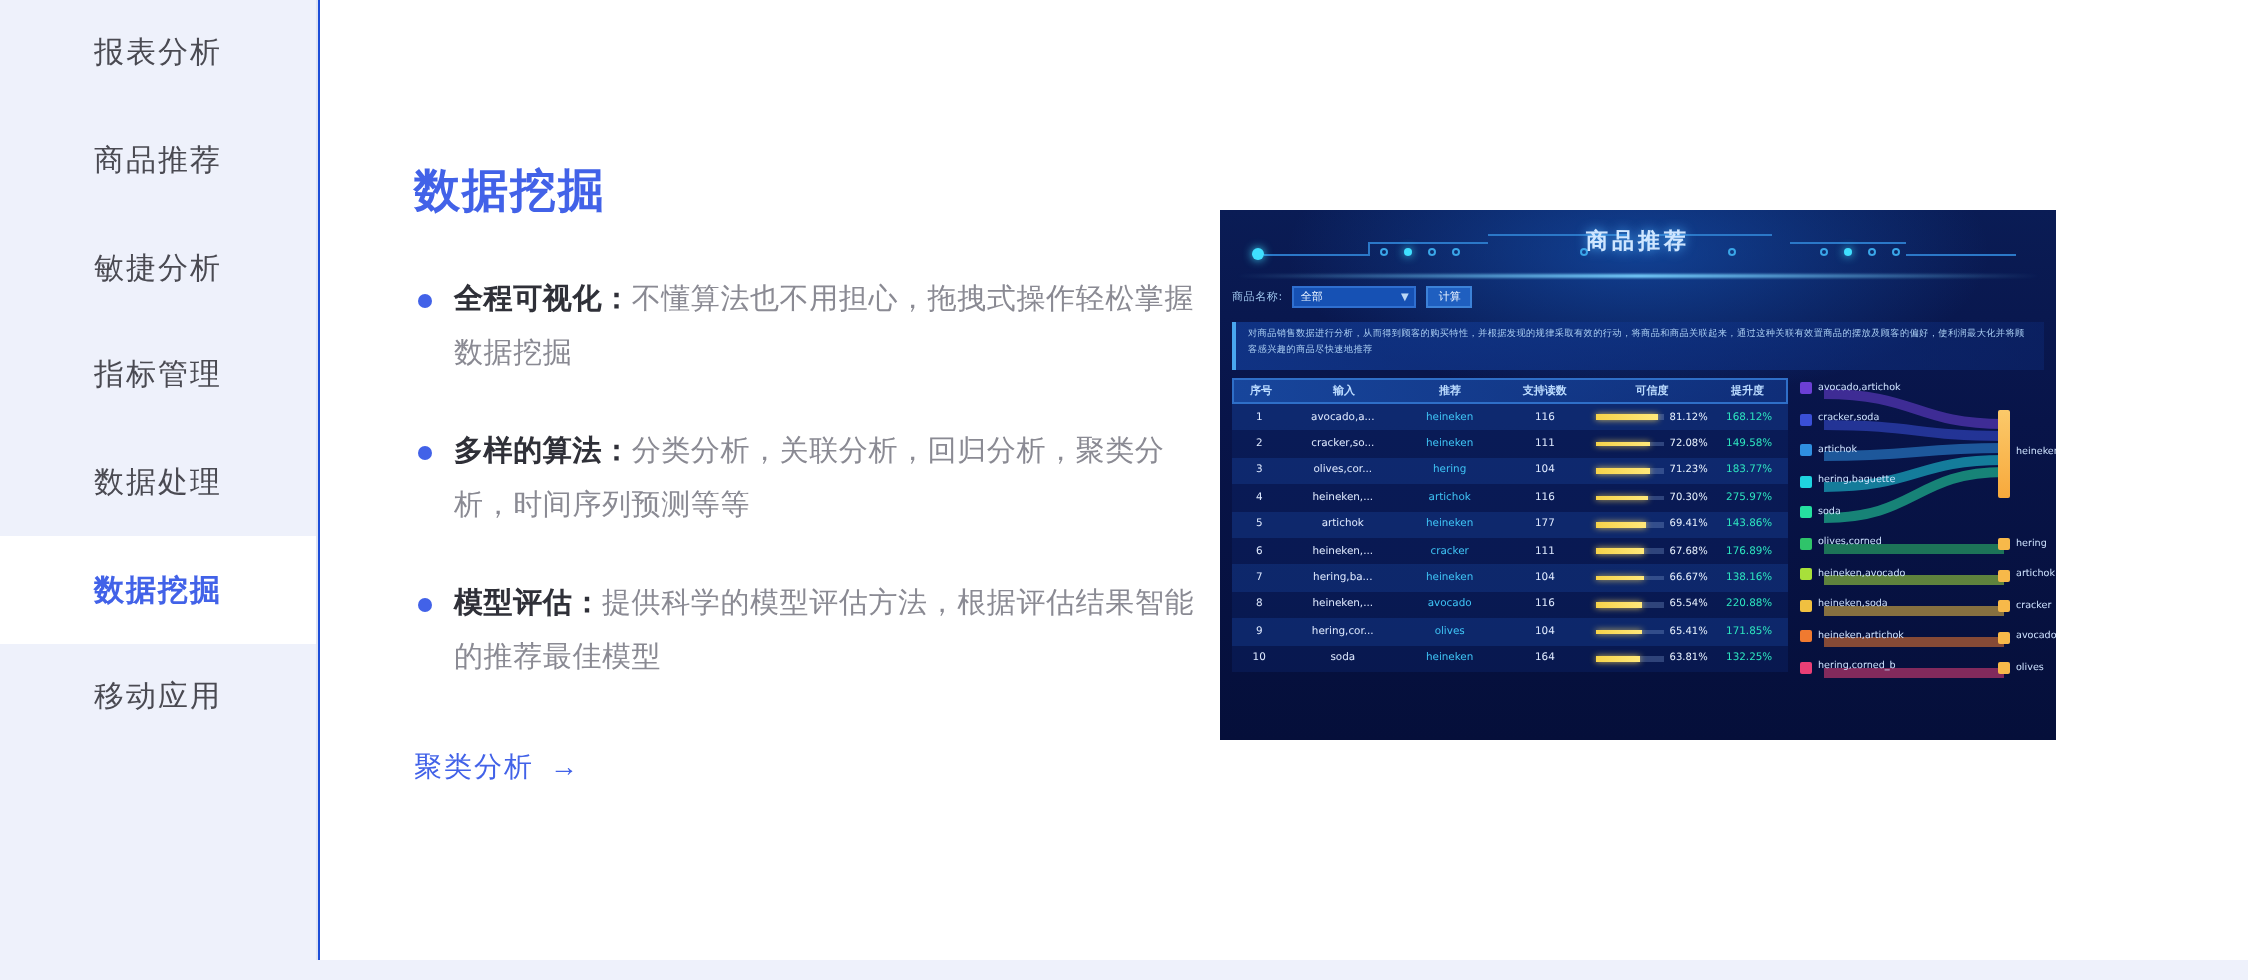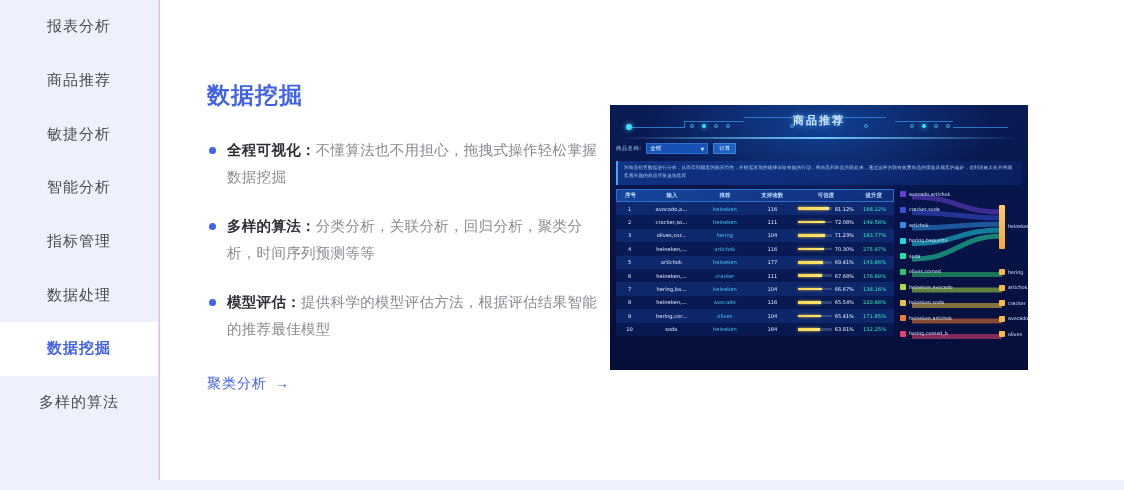--- a/index.html
+++ b/index.html
@@ -2,21 +2,21 @@
 <html><head>
 <meta charset="utf-8">
 <style>
   * { box-sizing: border-box; margin: 0; padding: 0; }
   html, body {
     width: 1124px; height: 490px;
     font-family: "Liberation Sans", "DejaVu Sans", sans-serif;
     background: #ffffff;
     overflow: hidden;
   }
-  .page { position: relative; width: 920px; height: 490px; background: #f0abfc; }
+  .page { position: relative; width: 920px; height: 490px; background: #1d4ed8; }
 
   
   .sidebar {
     position: absolute; left: 0; top: 0;
     width: 159px; height: 480px;
     background: #eef1fb;
     border-right: 1px solid #dfe4f3;
   }
   .side-item {
     height: 53.7px;
@@ -184,33 +184,30 @@
       <div class="side-item">
         <span>报表分析</span>
       </div>
       <div class="side-item">
         <span>商品推荐</span>
       </div>
       <div class="side-item">
         <span>敏捷分析</span>
       </div>
       <div class="side-item">
-        <span>智能分析</span>
-      </div>
-      <div class="side-item">
         <span>指标管理</span>
       </div>
       <div class="side-item">
         <span>数据处理</span>
       </div>
       <div class="side-item active">
         <span>数据挖掘</span>
       </div>
       <div class="side-item">
-        <span>多样的算法</span>
+        <span>移动应用</span>
       </div>
     </nav>
 
   <section class="main">
 
     <div class="content-left">
       <h1 class="title">数据挖掘</h1>
       <ul class="bullets" id="bullets">
           <li class="bullet"><b>全程可视化：</b><span>不懂算法也不用担心，拖拽式操作轻松掌握数据挖掘</span></li>
           <li class="bullet"><b>多样的算法：</b><span>分类分析，关联分析，回归分析，聚类分析，时间序列预测等等</span></li>

